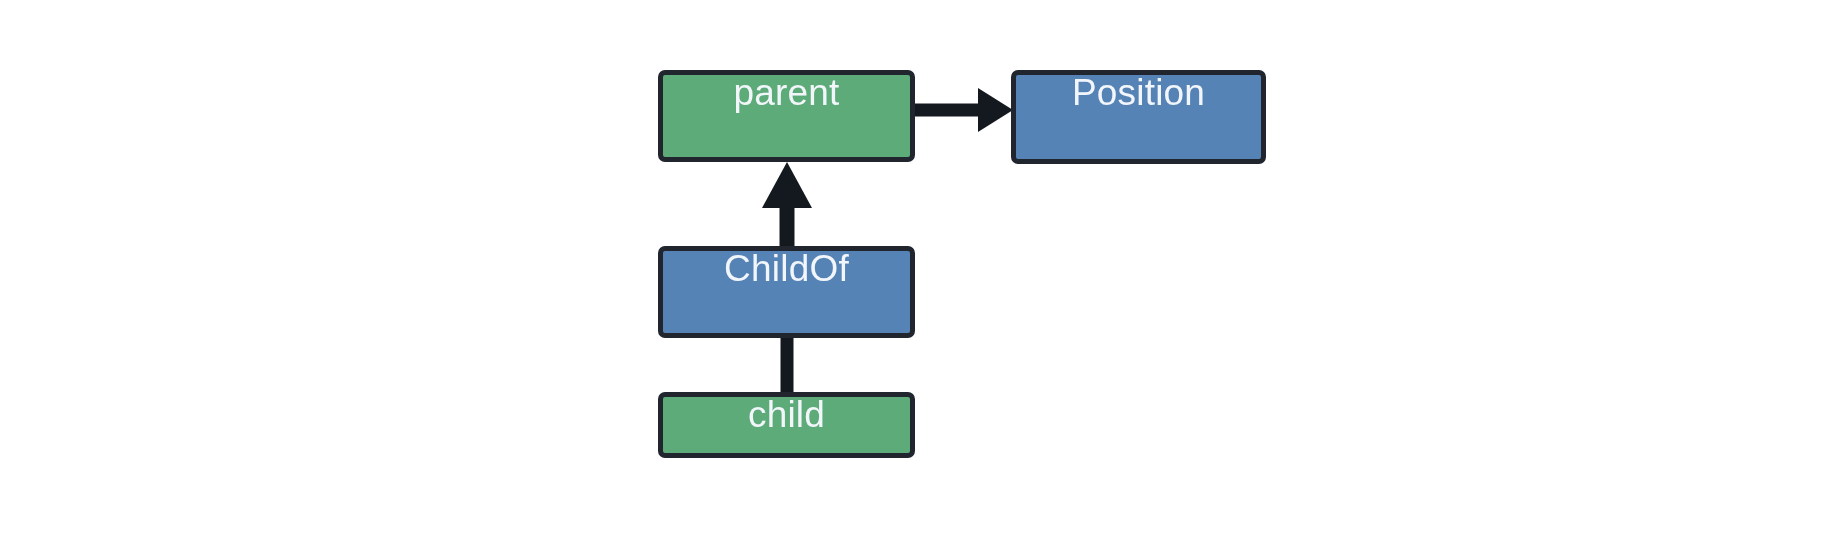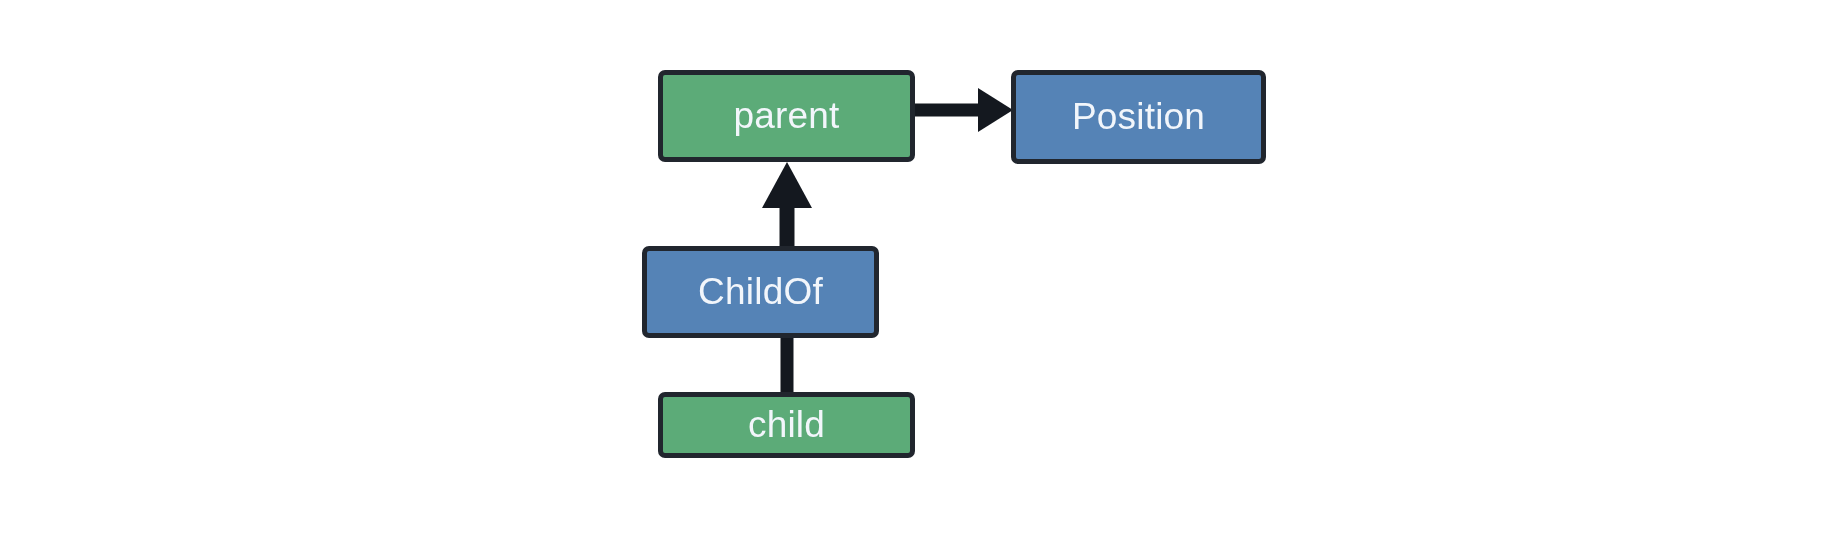--- a/index.html
+++ b/index.html
@@ -16,21 +16,21 @@
   #diagram-canvas {
     position: relative;
     width: 1830px;
     height: 548px;
     background: #ffffff;
   }
   .node {
     position: absolute;
     box-sizing: border-box;
     display: flex;
-    align-items: center;
+    align-items: flex-start;
     justify-content: center;
     border: 5px solid #21262e;
     border-radius: 7px;
     color: #f2f6fb;
     font-family: "Liberation Sans", sans-serif;
     font-size: 37px;
     font-weight: 400;
     letter-spacing: 0.2px;
     line-height: 1;
     z-index: 2;
@@ -77,21 +77,21 @@
   </svg>
 
   <div class="node node-green" style="left:658px; top:70px; width:257px; height:92px;">
     <span class="node-label">parent</span>
   </div>
 
   <div class="node node-blue" style="left:1011px; top:70px; width:255px; height:94px;">
     <span class="node-label">Position</span>
   </div>
 
-  <div class="node node-blue" style="left:642px; top:246px; width:237px; height:92px;">
+  <div class="node node-blue" style="left:658px; top:246px; width:257px; height:92px;">
     <span class="node-label">ChildOf</span>
   </div>
 
   <div class="node node-green" style="left:658px; top:392px; width:257px; height:66px;">
     <span class="node-label">child</span>
   </div>
 
 </div>
 
 </body></html>

